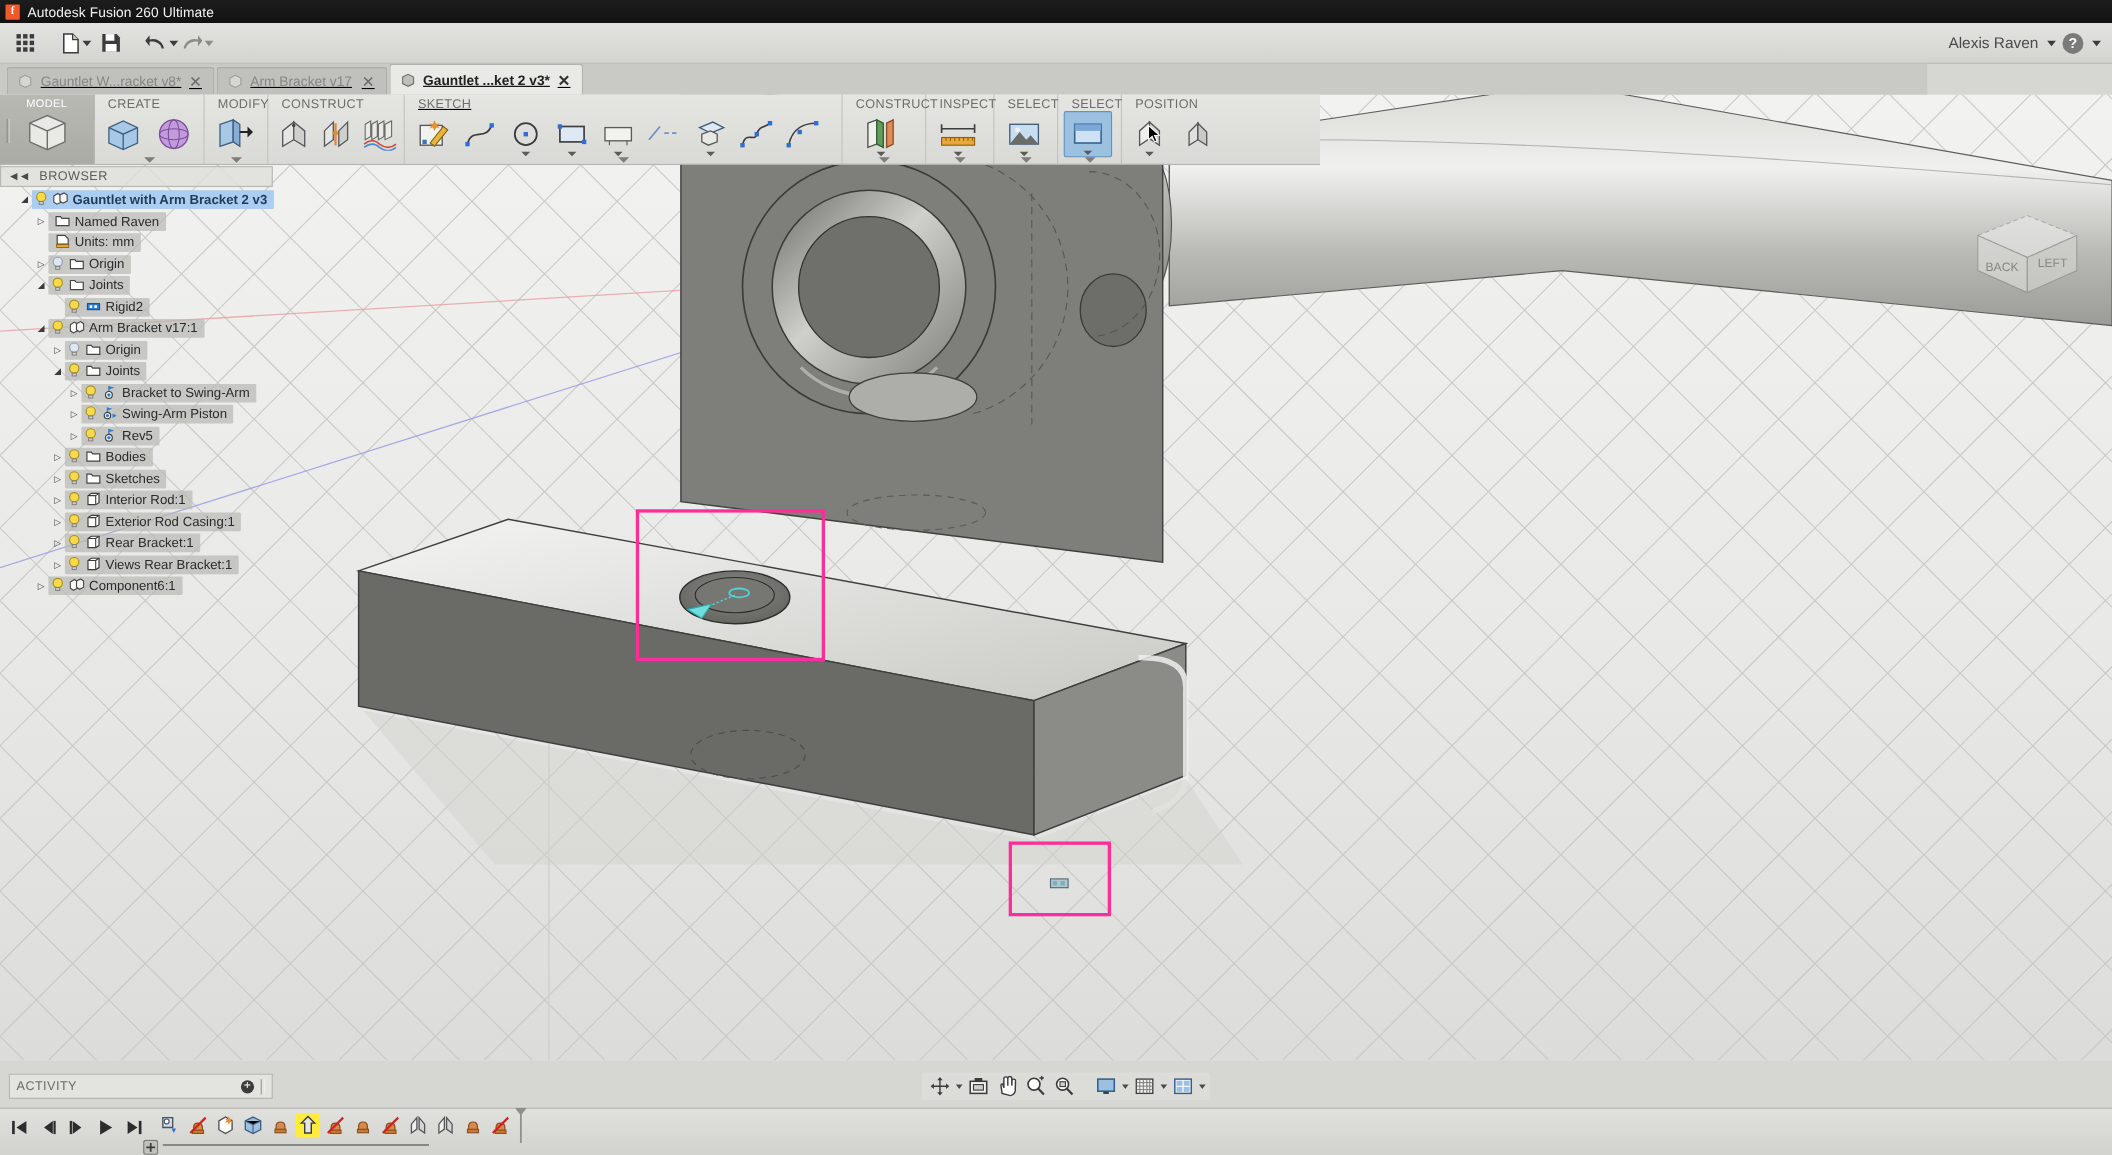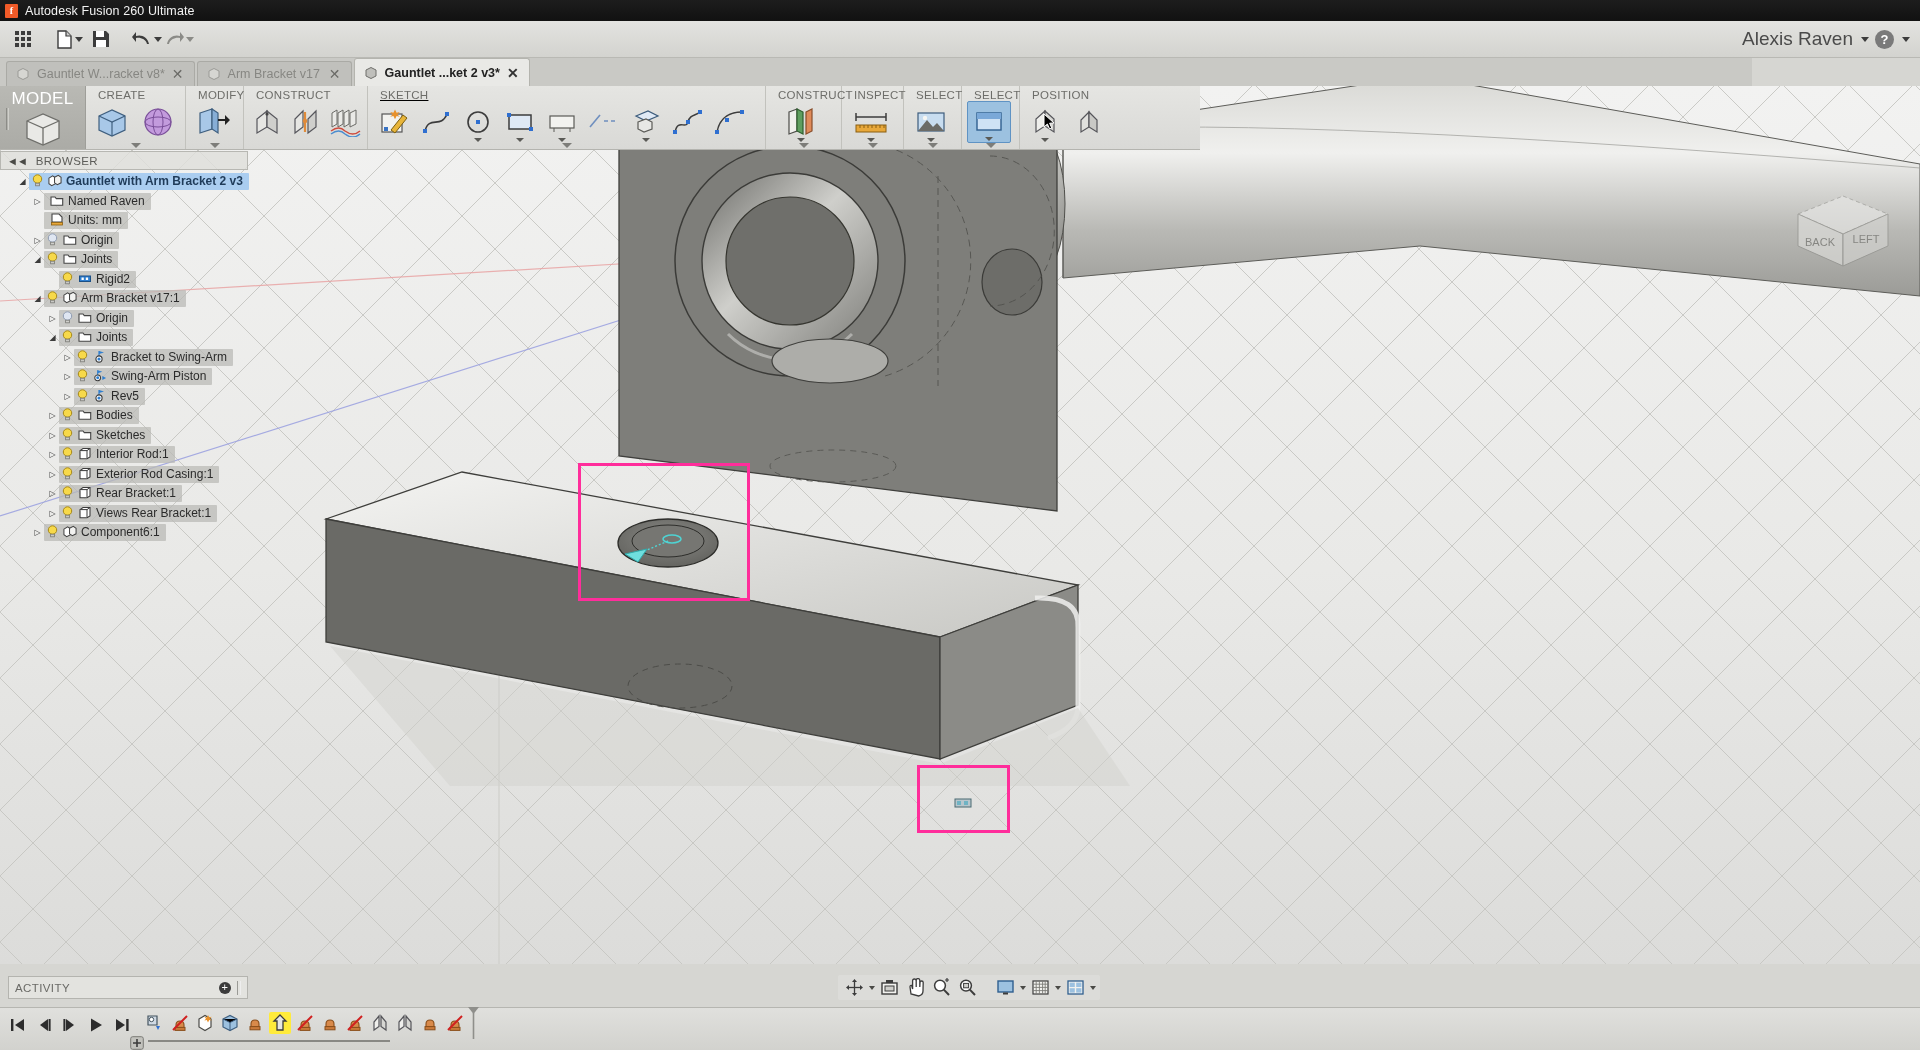--- a/index.html
+++ b/index.html
@@ -34,30 +34,30 @@
   }
   .qat-btn {
     width:30px; height:29px; display:flex; align-items:center; justify-content:center;
     border-radius:2px;
   }
   .qat-sep { width:12px; }
   .grid-icon { display:grid; grid-template-columns:repeat(3,4px); grid-template-rows:repeat(3,4px); gap:2px; }
   .grid-icon i { background:#3c3c3c; display:block; width:4px; height:4px; }
   .caret { width:0;height:0;border-left:4px solid transparent;border-right:4px solid transparent;border-top:5px solid #3c3c3c; margin-left:2px; }
   .qat-right { margin-left:auto; display:flex; align-items:center; gap:6px; padding-right:10px; }
-  .user-name { color:#4a4a4a; font-size:19px; }
+  .user-name { color:#4a4a4a; font-size:14px; }
   .help-circle {
     width:19px;height:19px;border-radius:50%;background:#7a7a7a;color:#fff;
     display:flex;align-items:center;justify-content:center;font-size:13px;font-weight:bold;
   }
 
   
   .tabs {
     position:absolute; top:58px; left:0; width:1752px; height:28px;
-    background:#c9c9c5; display:flex; align-items:flex-end; padding-left:6px;
+    background:#c9c9c5; display:flex; align-items:flex-end; padding-left:6px;text-decoration:underline;
   }
   .tab {
     height:25px; display:flex; align-items:center; gap:7px;
     padding:0 10px 0 9px; margin-right:2px;
     background:#c0c0bc; color:#878783; font-size:12.5px;
     border:1px solid #aaaaa5; border-bottom:none;
     border-top-left-radius:3px; border-top-right-radius:3px;
     min-width:155px;
   }
   .tab.active { background:#e9e9e6; color:#222; font-weight:bold; height:28px; border-color:#b4b4ae;justify-content:space-between; }
@@ -70,21 +70,21 @@
     position:absolute; top:86px; left:0; width:1200px; height:64px;
     background:linear-gradient(to bottom,#e5e5e2,#d9d9d6);
     border-bottom:1px solid #b4b4af;
     display:flex;
   }
   .rb-model {
     width:86px; background:linear-gradient(to bottom,#b9b9b4,#ababa6);
     display:flex; flex-direction:column; align-items:center; justify-content:flex-start;
     border-right:1px solid #9e9e99; position:relative;
   }
-  .rb-model .lbl { font-size:17px; color:#fff; margin-top:3px; letter-spacing:.3px; }
+  .rb-model .lbl { font-size:10px; color:#fff; margin-top:3px; letter-spacing:.3px; }
   .rb-model .mdl-ico { margin-top:1px; }
   .rb-model .grip { position:absolute; left:6px; top:22px; width:3px; height:22px;
      border-left:1px solid #8c8c87; border-right:1px solid #cfcfca; }
 
   .rb-group { position:relative; border-right:1px solid #c2c2bd; padding:0 3px; display:flex; flex-direction:column; }
   .rb-group > .gl { font-size:11.5px; color:#6d6d69; padding:3px 0 0 9px; letter-spacing:.3px; }
   .rb-items { display:flex; align-items:flex-start; flex:1; }
   .rb-btn {
     width:35px; height:40px; display:flex; flex-direction:column;
     align-items:center; justify-content:center; position:relative; border-radius:2px;

